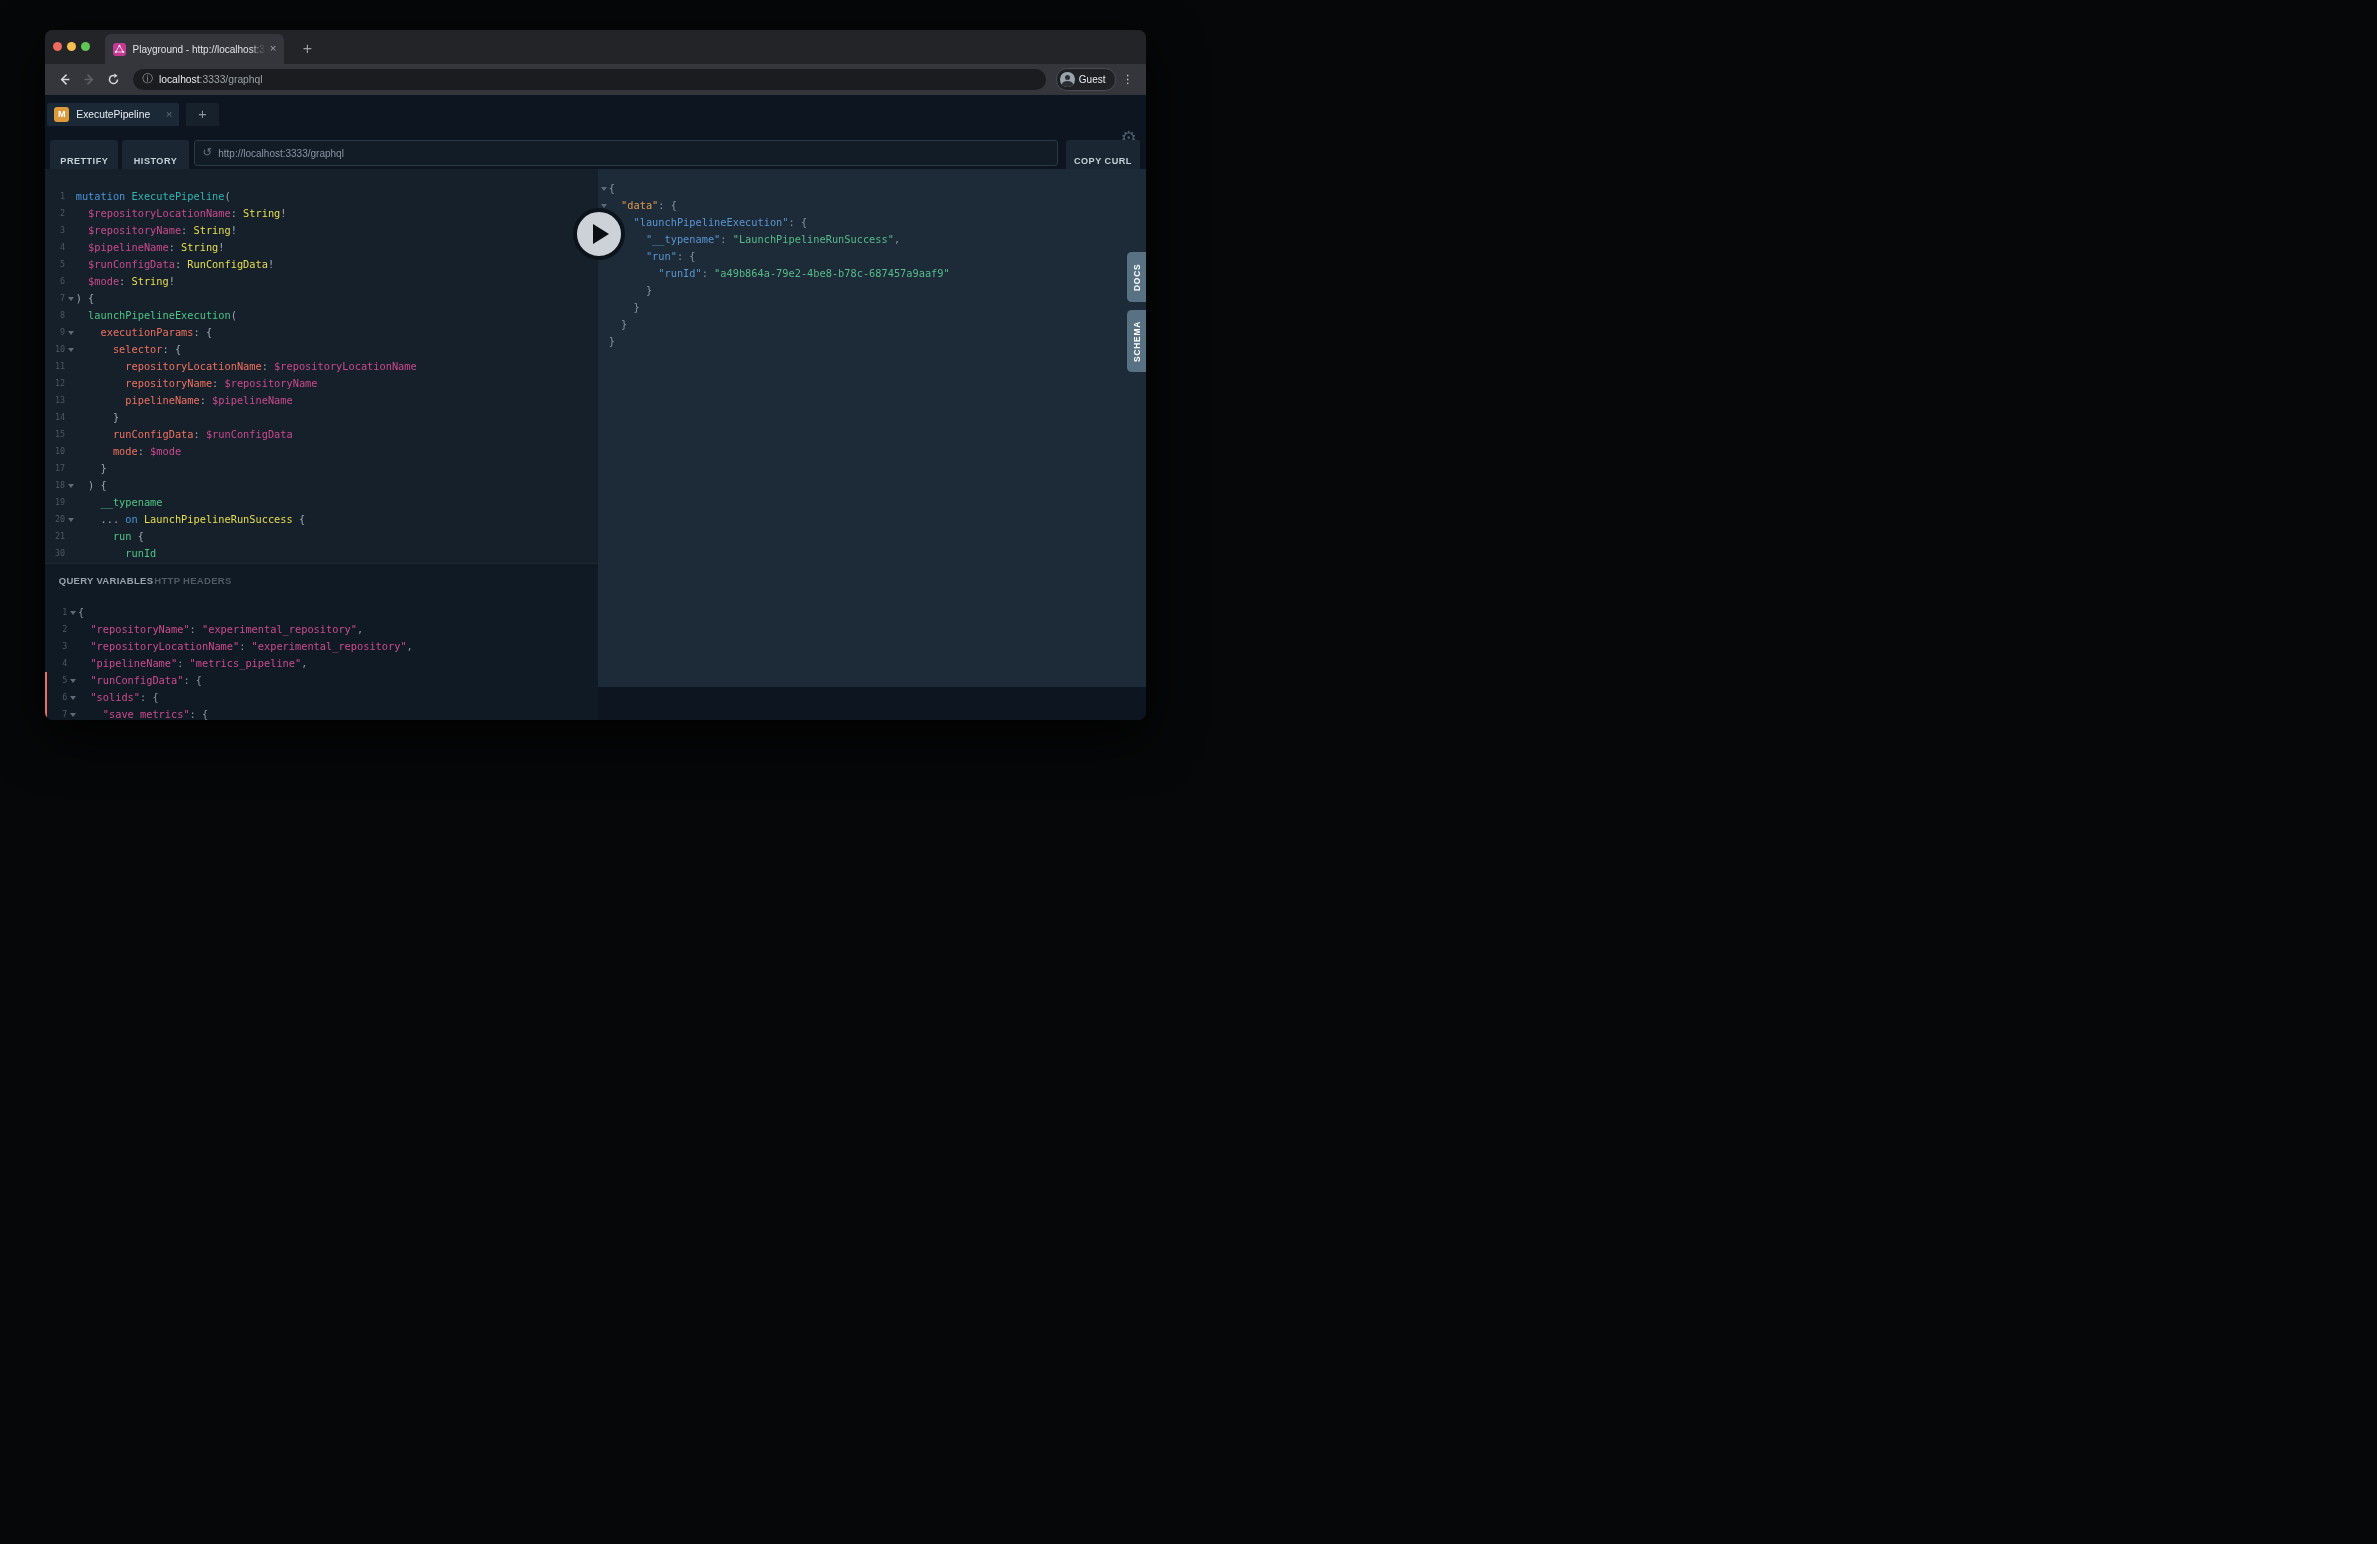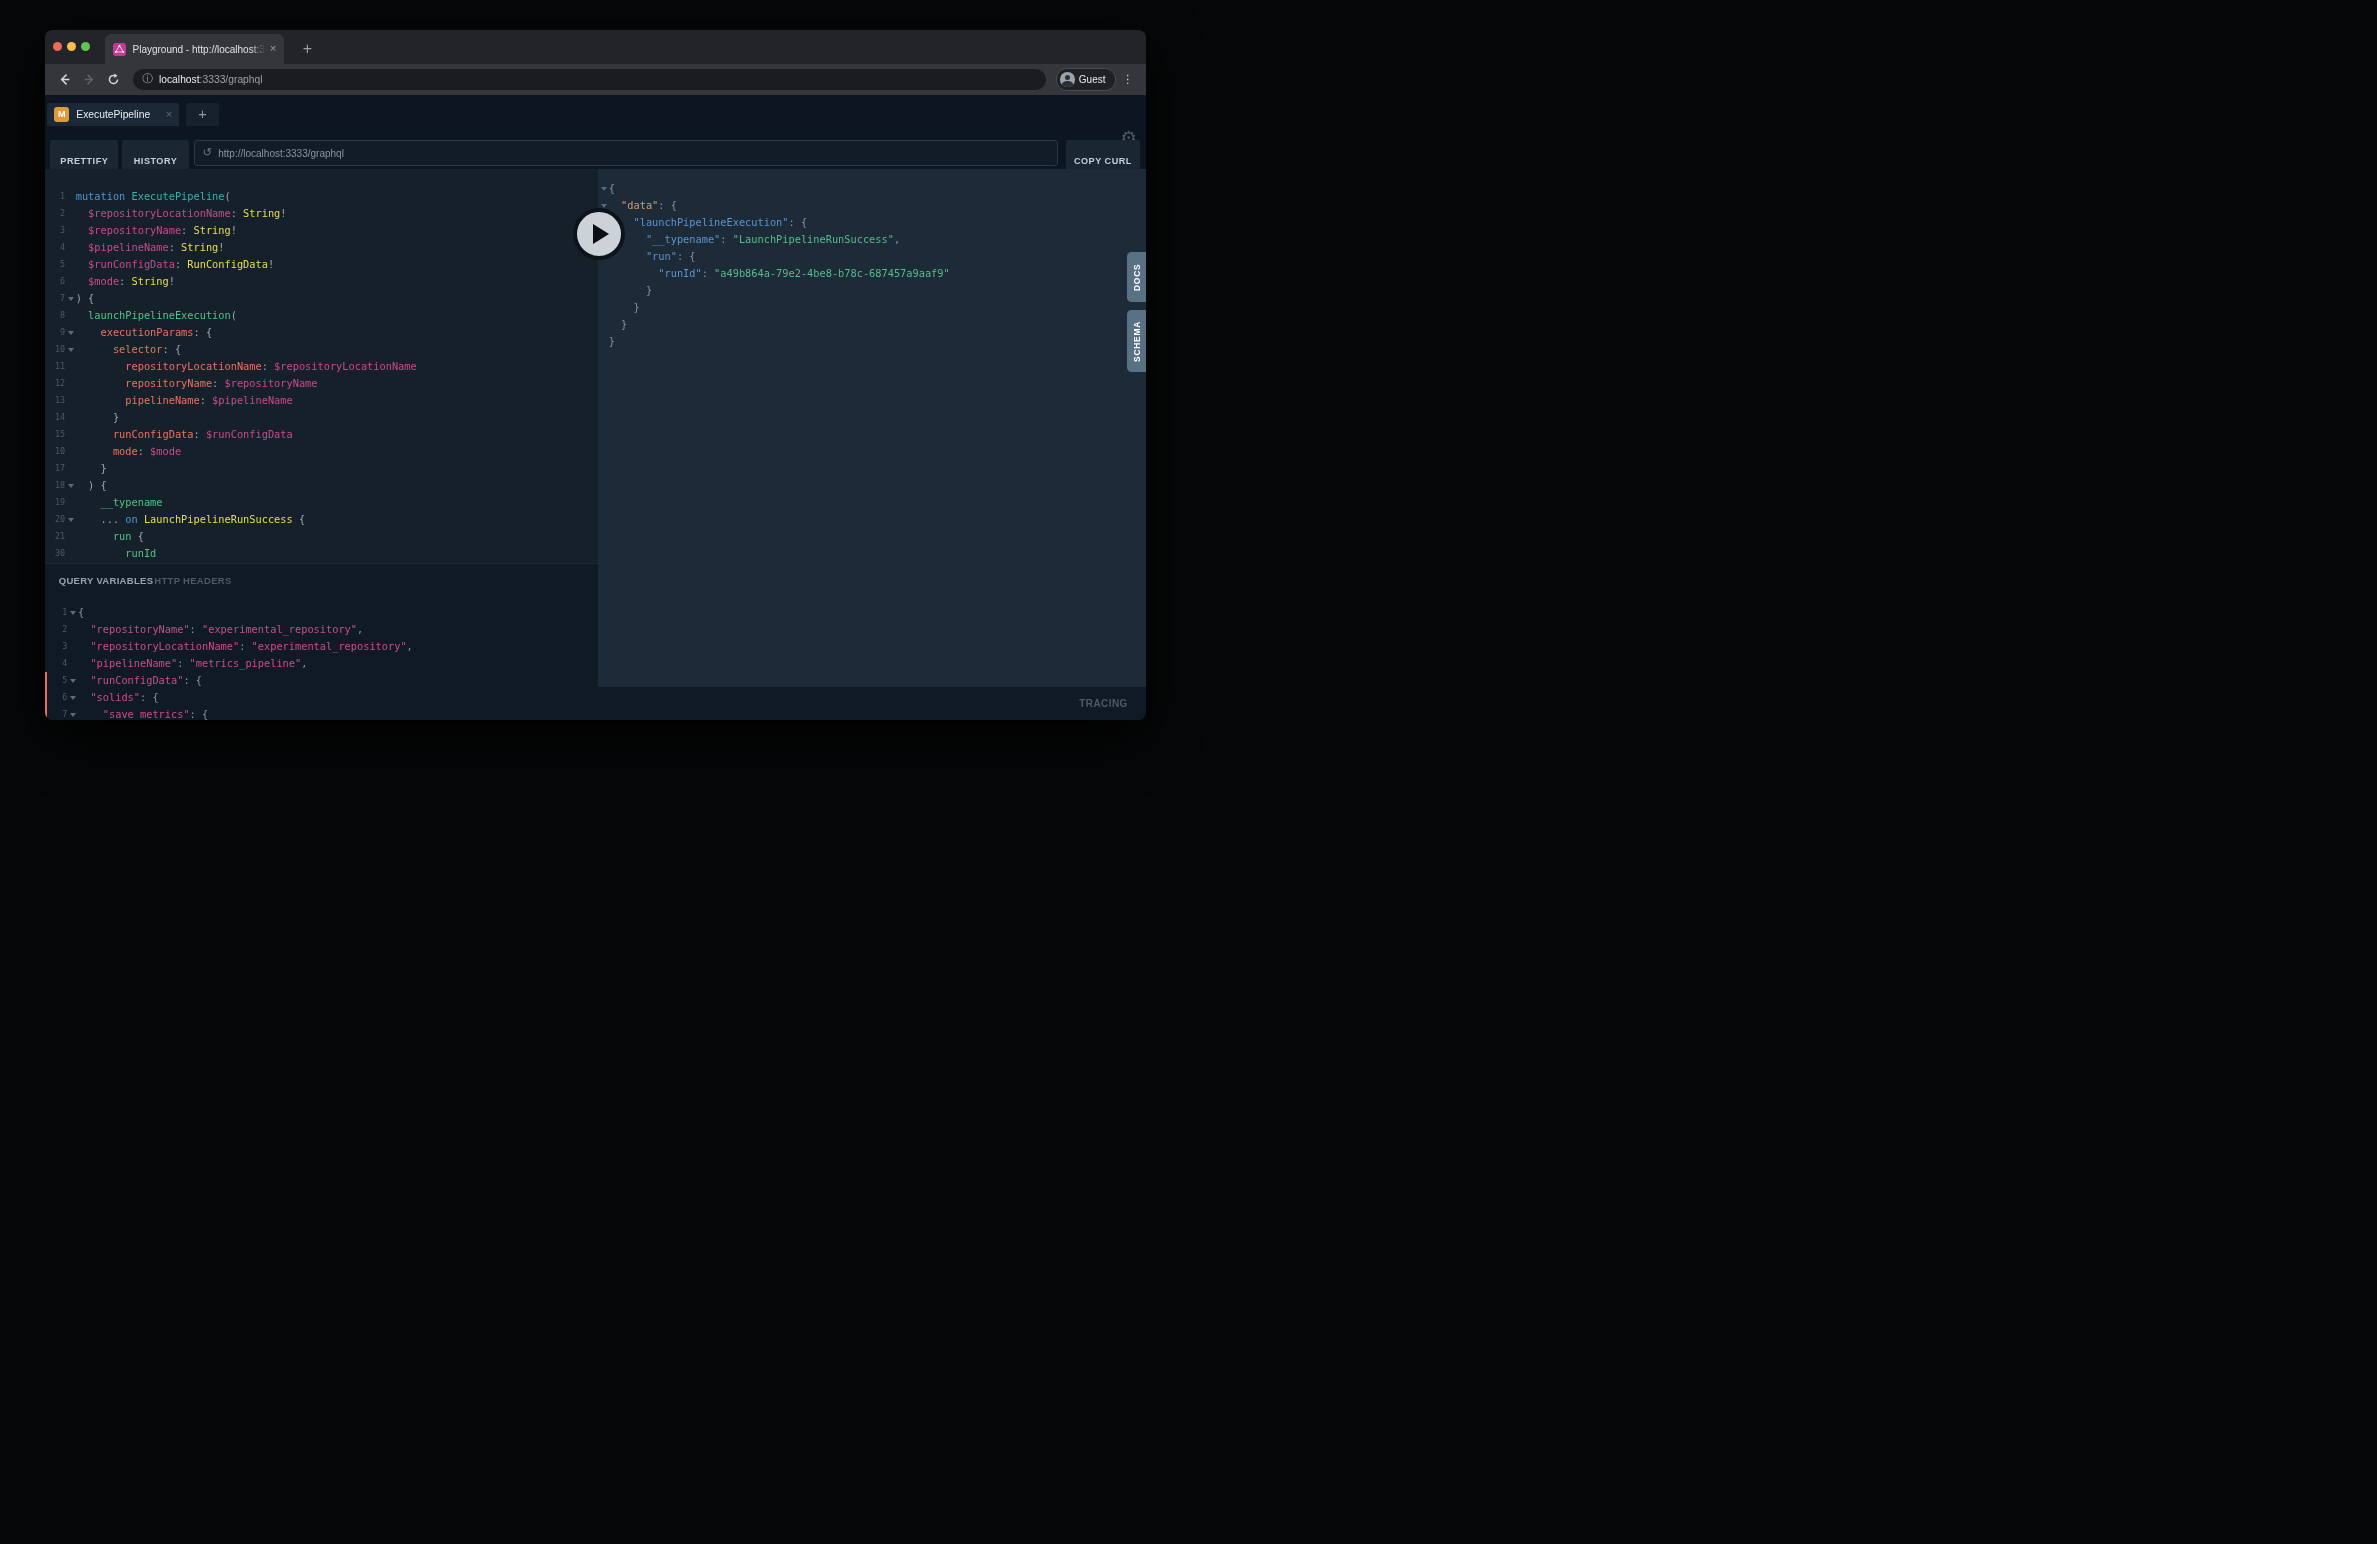--- a/index.html
+++ b/index.html
@@ -221,23 +221,20 @@
             <div class="code-row"><span class="edit-marker"></span><span class="ln">1</span><span class="fold"><span class="tri"></span></span><span class="code"><span class="tk-gpunc">{</span></span></div>
             <div class="code-row"><span class="edit-marker"></span><span class="ln">2</span><span class="fold"></span><span class="code"><span class="tk-plain">  </span><span class="tk-pink">"repositoryName"</span><span class="tk-gpunc">: </span><span class="tk-pink">"experimental_repository"</span><span class="tk-gpunc">,</span></span></div>
             <div class="code-row"><span class="edit-marker"></span><span class="ln">3</span><span class="fold"></span><span class="code"><span class="tk-plain">  </span><span class="tk-pink">"repositoryLocationName"</span><span class="tk-gpunc">: </span><span class="tk-pink">"experimental_repository"</span><span class="tk-gpunc">,</span></span></div>
             <div class="code-row"><span class="edit-marker"></span><span class="ln">4</span><span class="fold"></span><span class="code"><span class="tk-plain">  </span><span class="tk-pink">"pipelineName"</span><span class="tk-gpunc">: </span><span class="tk-pink">"metrics_pipeline"</span><span class="tk-gpunc">,</span></span></div>
             <div class="code-row"><span class="edit-marker on"></span><span class="ln">5</span><span class="fold"><span class="tri"></span></span><span class="code"><span class="tk-plain">  </span><span class="tk-pink">"runConfigData"</span><span class="tk-gpunc">: {</span></span></div>
             <div class="code-row"><span class="edit-marker on"></span><span class="ln">6</span><span class="fold"><span class="tri"></span></span><span class="code"><span class="tk-plain">  </span><span class="tk-pink">"solids"</span><span class="tk-gpunc">: {</span></span></div>
             <div class="code-row"><span class="edit-marker on"></span><span class="ln">7</span><span class="fold"><span class="tri"></span></span><span class="code"><span class="tk-plain">    </span><span class="tk-pink">"save_metrics"</span><span class="tk-gpunc">: {</span></span></div>
           </div>
       </div>
 
-      <div class="trace-strip">
-        <span class="trace-label">TRACING</span>
-      </div>
 
       <div class="playbtn">
         <span class="ptri"></span>
       </div>
 
       <div class="side-tab side-docs">DOCS</div>
       <div class="side-tab side-schema">SCHEMA</div>
 
     </div>
   </div>

